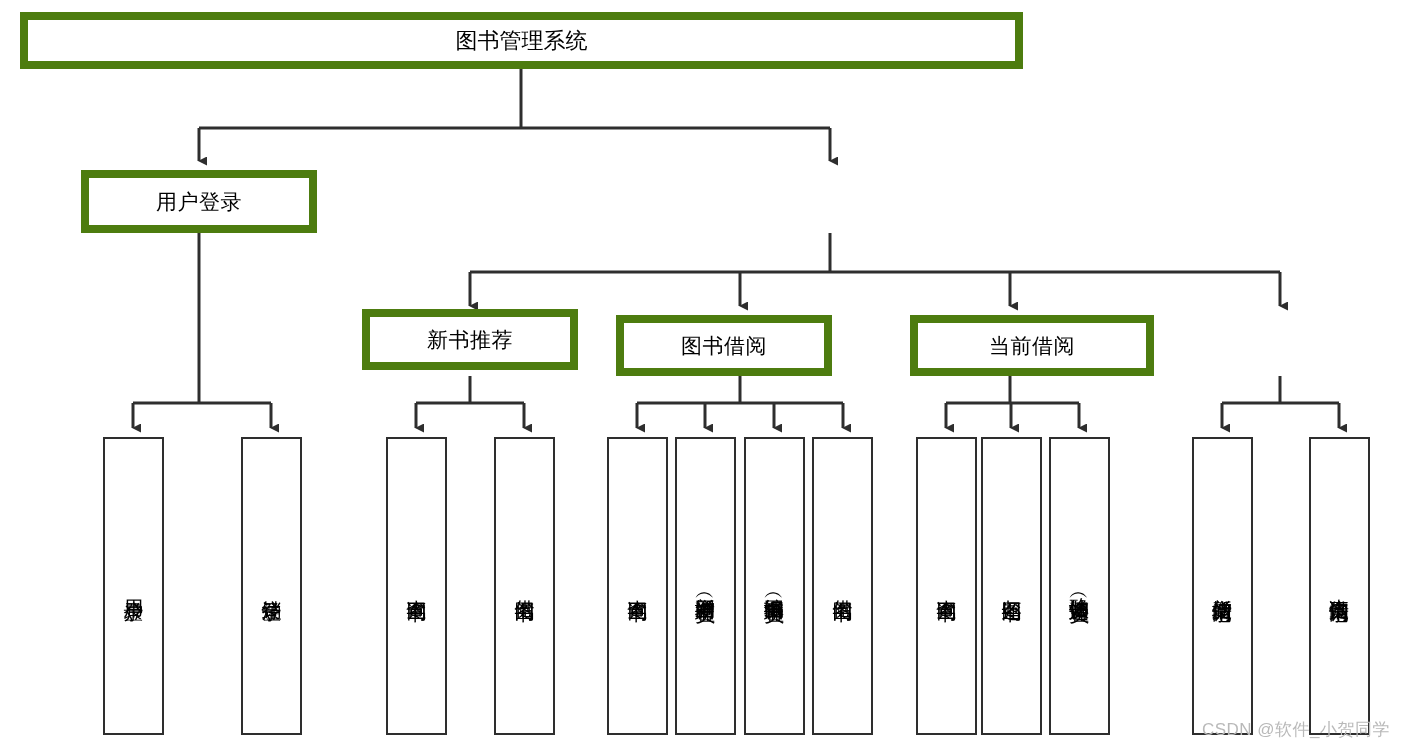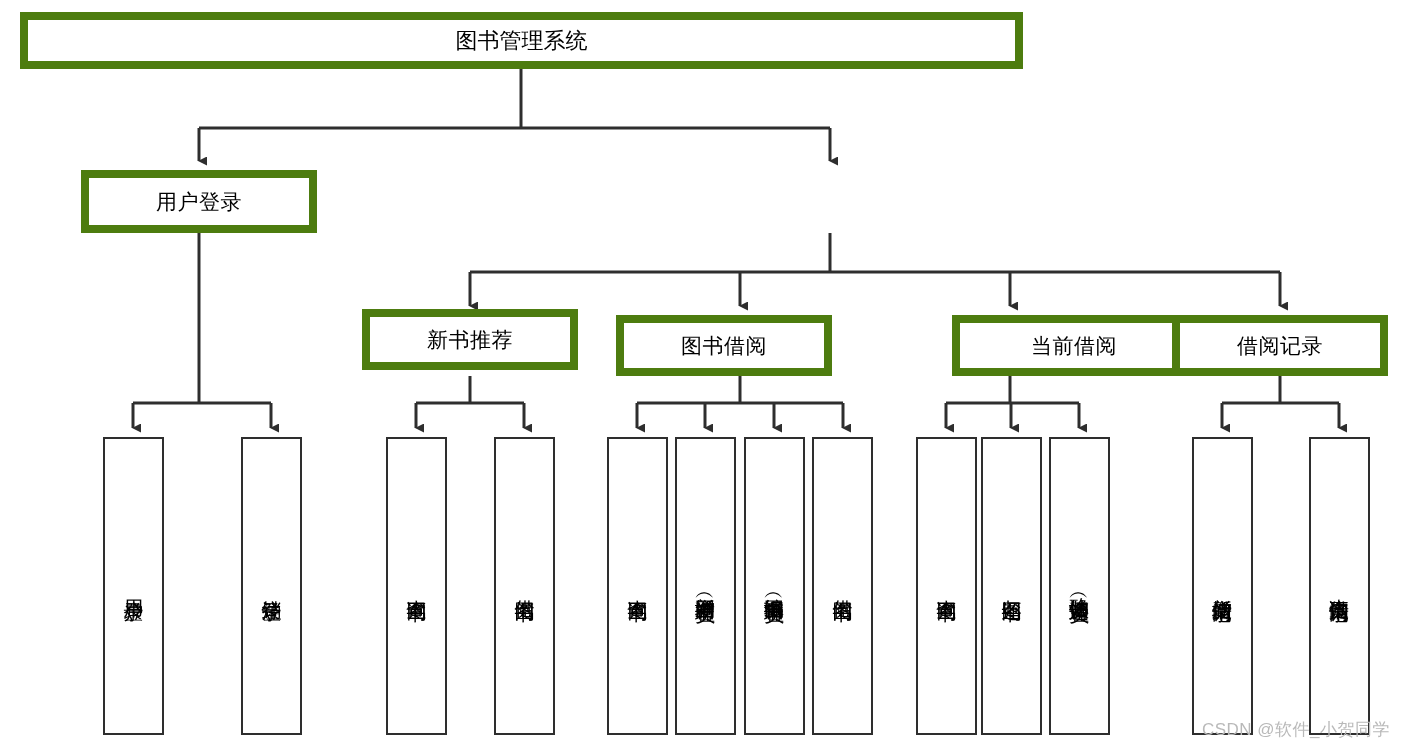--- a/index.html
+++ b/index.html
@@ -141,27 +141,24 @@
 
 
   <div class="node node-h" style="left:362px; top:309px; width:216px; height:61px;">
     <span>新书推荐</span>
   </div>
 
   <div class="node node-h" style="left:616px; top:315px; width:216px; height:61px;">
     <span>图书借阅</span>
   </div>
 
-  <div class="node node-h" style="left:952px; top:315px; width:244px; height:61px;">
+  <div class="node node-h" style="left:910px; top:315px; width:244px; height:61px;">
     <span>当前借阅</span>
   </div>
 
-  <div class="node node-h" style="left:1172px; top:315px; width:216px; height:61px;">
-    <span>借阅记录</span>
-  </div>
 
   <div class="leaf" style="left:103px; top:437px; width:61px; height:298px;">
     <span class="vtext">用户登录</span>
   </div>
   <div class="leaf" style="left:241px; top:437px; width:61px; height:298px;">
     <span class="vtext">注销登录</span>
   </div>
 
   <div class="leaf" style="left:386px; top:437px; width:61px; height:298px;">
     <span class="vtext">查询图书</span>

